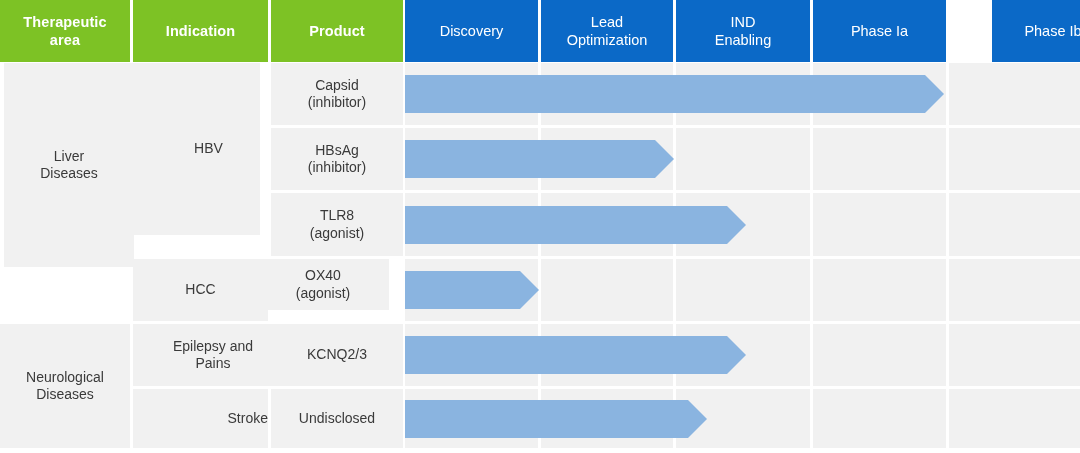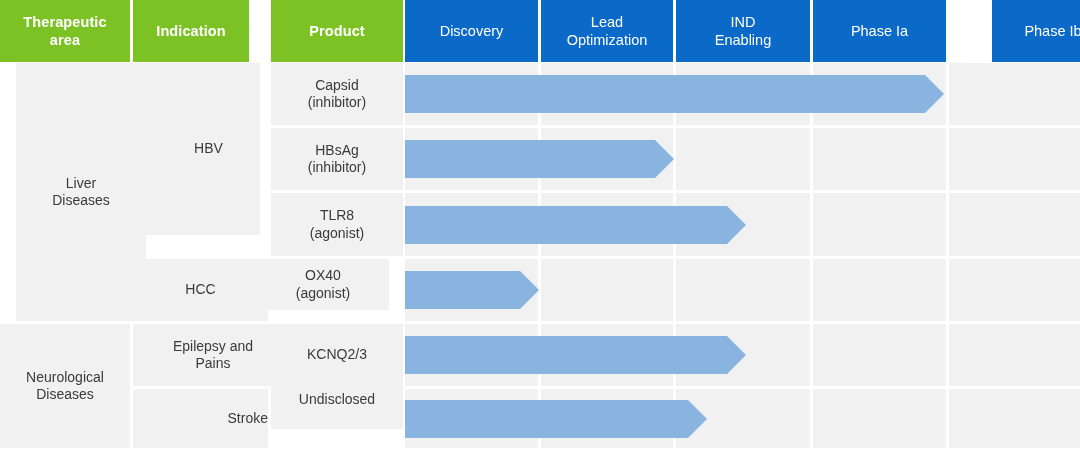--- a/index.html
+++ b/index.html
@@ -84,21 +84,21 @@
 
 <div id="pipeline">
 
   <div class="cell hdr hdr-green" style="left:0px;width:130px;">
     <div>
       <span class="lbl">Therapeutic</span>
       <span class="lbl">area</span>
     </div>
   </div>
 
-  <div class="cell hdr hdr-green" style="left:133px;width:116px;">
+  <div class="cell hdr hdr-green" style="left:133px;width:135px;">
     <span>Indication</span>
   </div>
 
   <div class="cell hdr hdr-green" style="left:271px;width:132px;">
     <span>Product</span>
   </div>
 
   <div class="cell hdr hdr-blue" style="left:405px;width:133px;">
     <span>Discovery</span>
   </div>
@@ -118,21 +118,21 @@
   </div>
 
   <div class="cell hdr hdr-blue" style="left:813px;width:133px;">
     <span>Phase Ia</span>
   </div>
 
   <div class="cell hdr hdr-blue" style="left:992px;width:122px;text-align:center;">
     <span>Phase Ib</span>
   </div>
 
-  <div class="cell body-cell" style="left:16px;top:63px;width:130px;height:258px;">
+  <div class="cell body-cell" style="left:4px;top:63px;width:130px;height:204px;">
     <div>
       <span class="lbl">Liver</span>
       <span class="lbl">Diseases</span>
     </div>
   </div>
 
   <div class="cell body-cell" style="left:0px;top:324px;width:130px;height:124px;">
     <div>
       <span class="lbl">Neurological</span>
       <span class="lbl">Diseases</span>
@@ -183,21 +183,21 @@
     <div>
       <span class="lbl">OX40</span>
       <span class="lbl">(agonist)</span>
     </div>
   </div>
 
   <div class="cell body-cell" style="left:271px;top:324px;width:132px;height:62px;">
     <span>KCNQ2/3</span>
   </div>
 
-  <div class="cell body-cell" style="left:271px;top:370px;width:132px;height:59px;align-items:center;">
+  <div class="cell body-cell" style="left:271px;top:389px;width:132px;height:59px;align-items:center;">
     <span>Undisclosed</span>
   </div>
 
   <div class="cell stage-cell" style="left:405px;top:63px;width:133px;height:62px;"></div>
   <div class="cell stage-cell" style="left:541px;top:63px;width:132px;height:62px;"></div>
   <div class="cell stage-cell" style="left:676px;top:63px;width:134px;height:62px;"></div>
   <div class="cell stage-cell" style="left:813px;top:63px;width:133px;height:62px;"></div>
   <div class="cell stage-cell" style="left:949px;top:63px;width:131px;height:62px;"></div>
 
   <div class="cell stage-cell" style="left:405px;top:128px;width:133px;height:62px;"></div>

